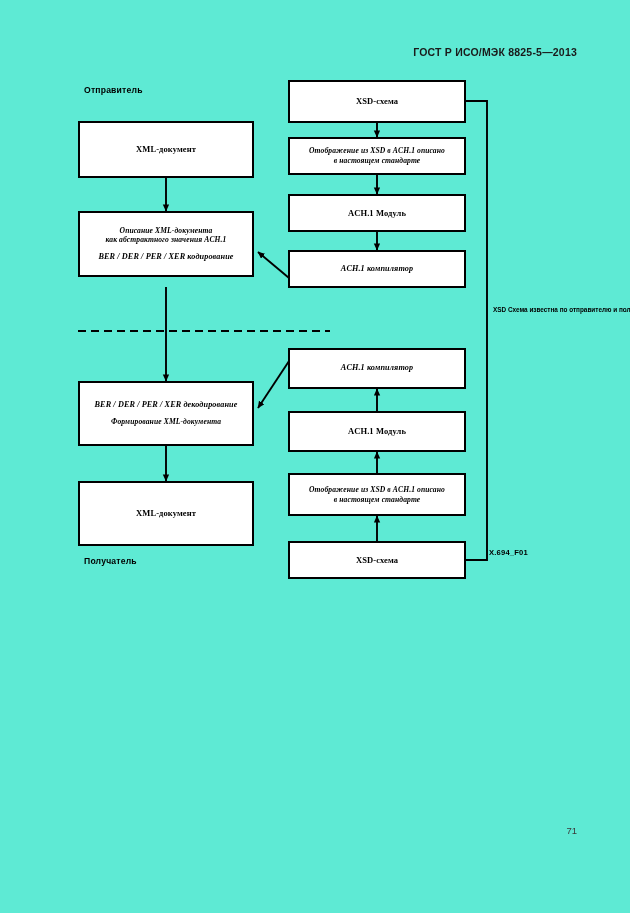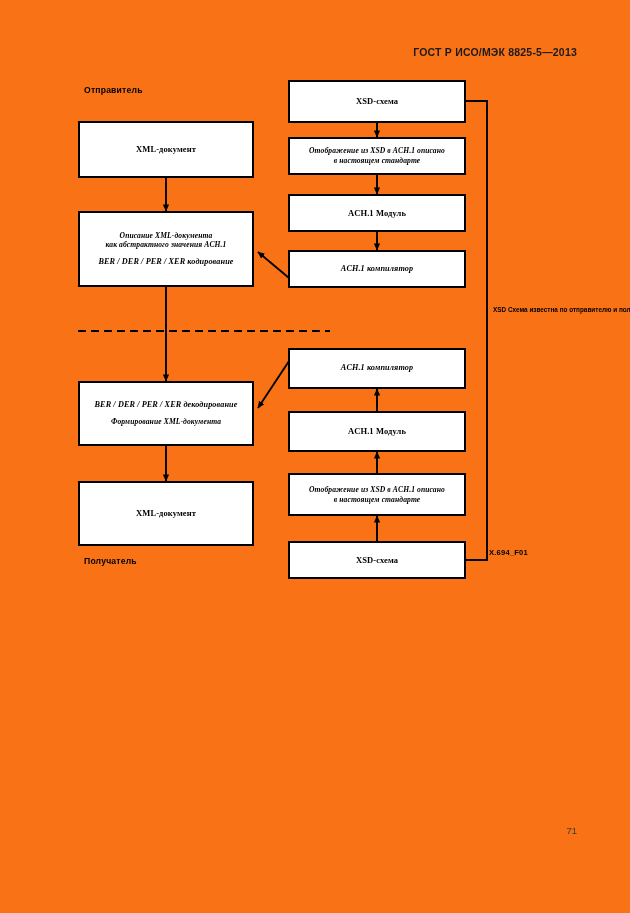--- a/index.html
+++ b/index.html
@@ -12,21 +12,21 @@
     height: 913px;
     position: relative;
     font-family: "Liberation Sans", sans-serif;
     color: #000000;
     overflow: hidden;
   }
 
   .page {
     position: absolute;
     inset: 0;
-    background: #f97316;
+    background: #5eead4;
   }
 
   
   .doc-header {
     position: absolute;
     top: 46px;
     right: 53px;
     font-size: 10.5px;
     font-weight: bold;
     letter-spacing: 0.2px;
@@ -174,21 +174,21 @@
 
       <line x1="78" y1="331" x2="330" y2="331" stroke="#000" stroke-width="1.9" stroke-dasharray="8 5"></line>
     </svg>
 
     <div class="tag" style="left:84px; top:85px;">Отправитель</div>
 
     <div class="node" style="left:78px; top:121px; width:176px; height:57px;">
       <span class="ln t-plain">XML-документ</span>
     </div>
 
-    <div class="node" style="left:78px; top:211px; width:176px; height:76px;">
+    <div class="node" style="left:78px; top:211px; width:176px; height:66px;">
       <span class="ln t-ital">Описание XML-документа</span>
       <span class="ln t-ital">как абстрактного значения ACH.1</span>
       <span class="ln t-ital-lg gap-top">BER / DER / PER / XER кодирование</span>
     </div>
 
     <div class="node" style="left:78px; top:381px; width:176px; height:65px;">
       <span class="ln t-ital-lg">BER / DER / PER / XER декодирование</span>
       <span class="ln t-ital gap-top">Формирование XML-документа</span>
     </div>
 

